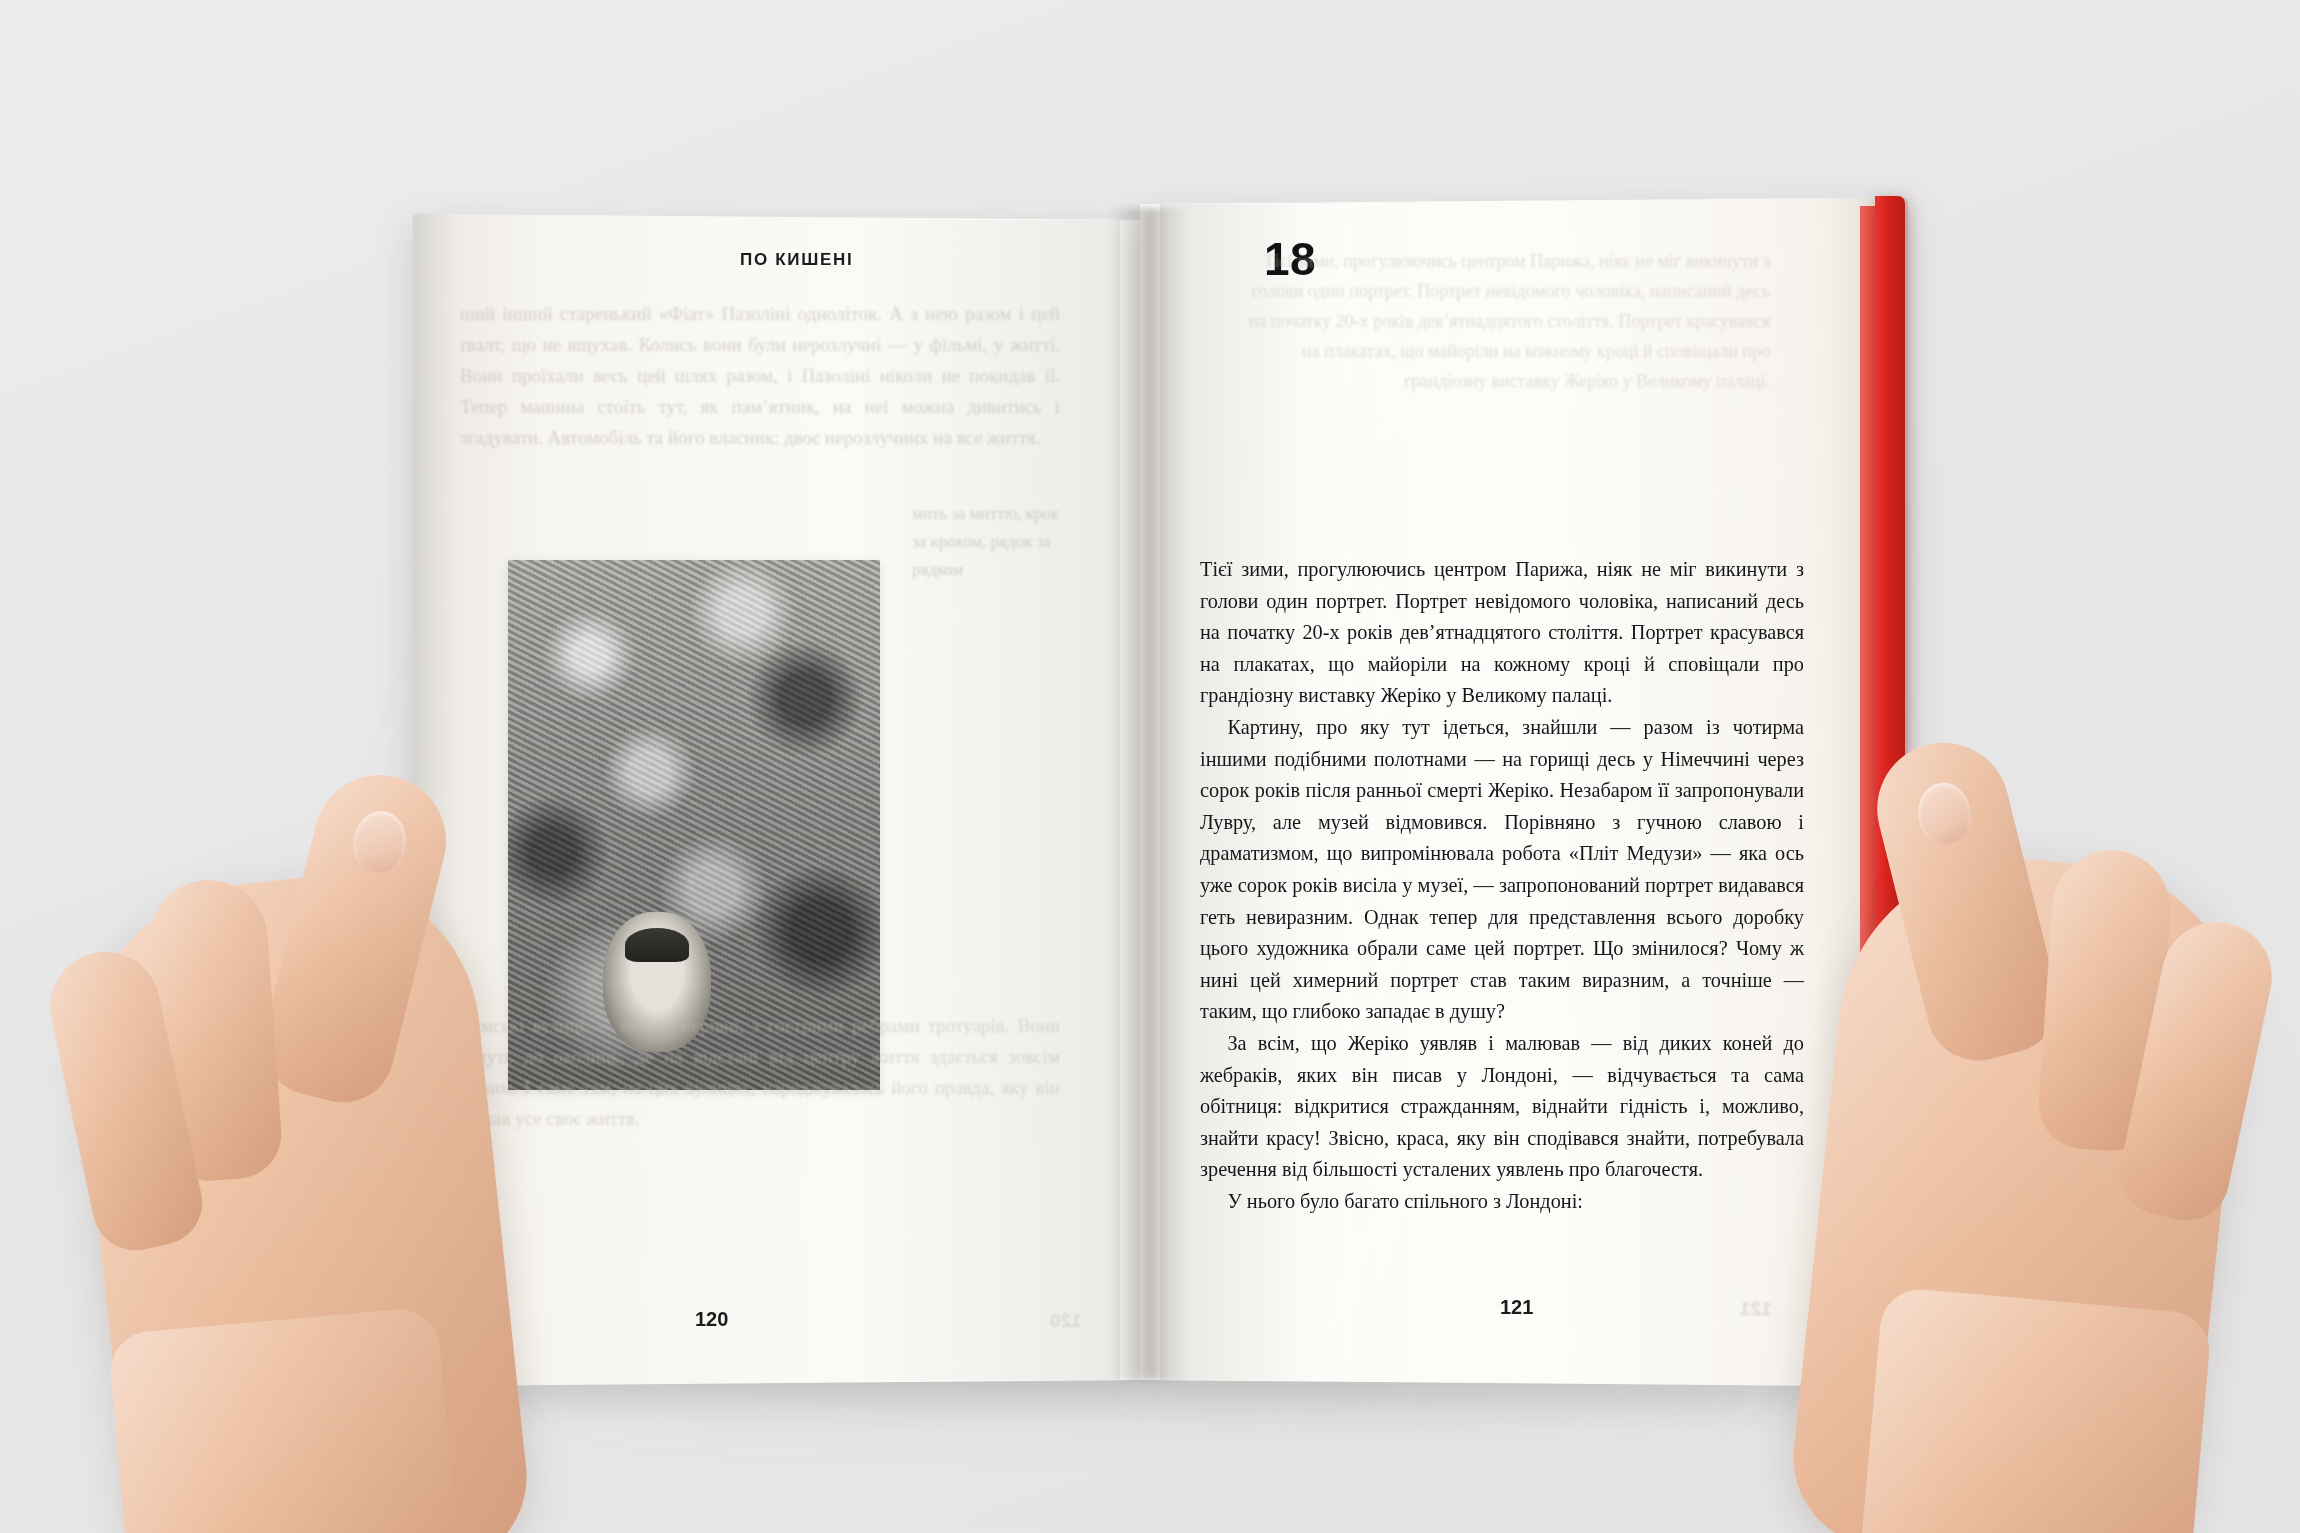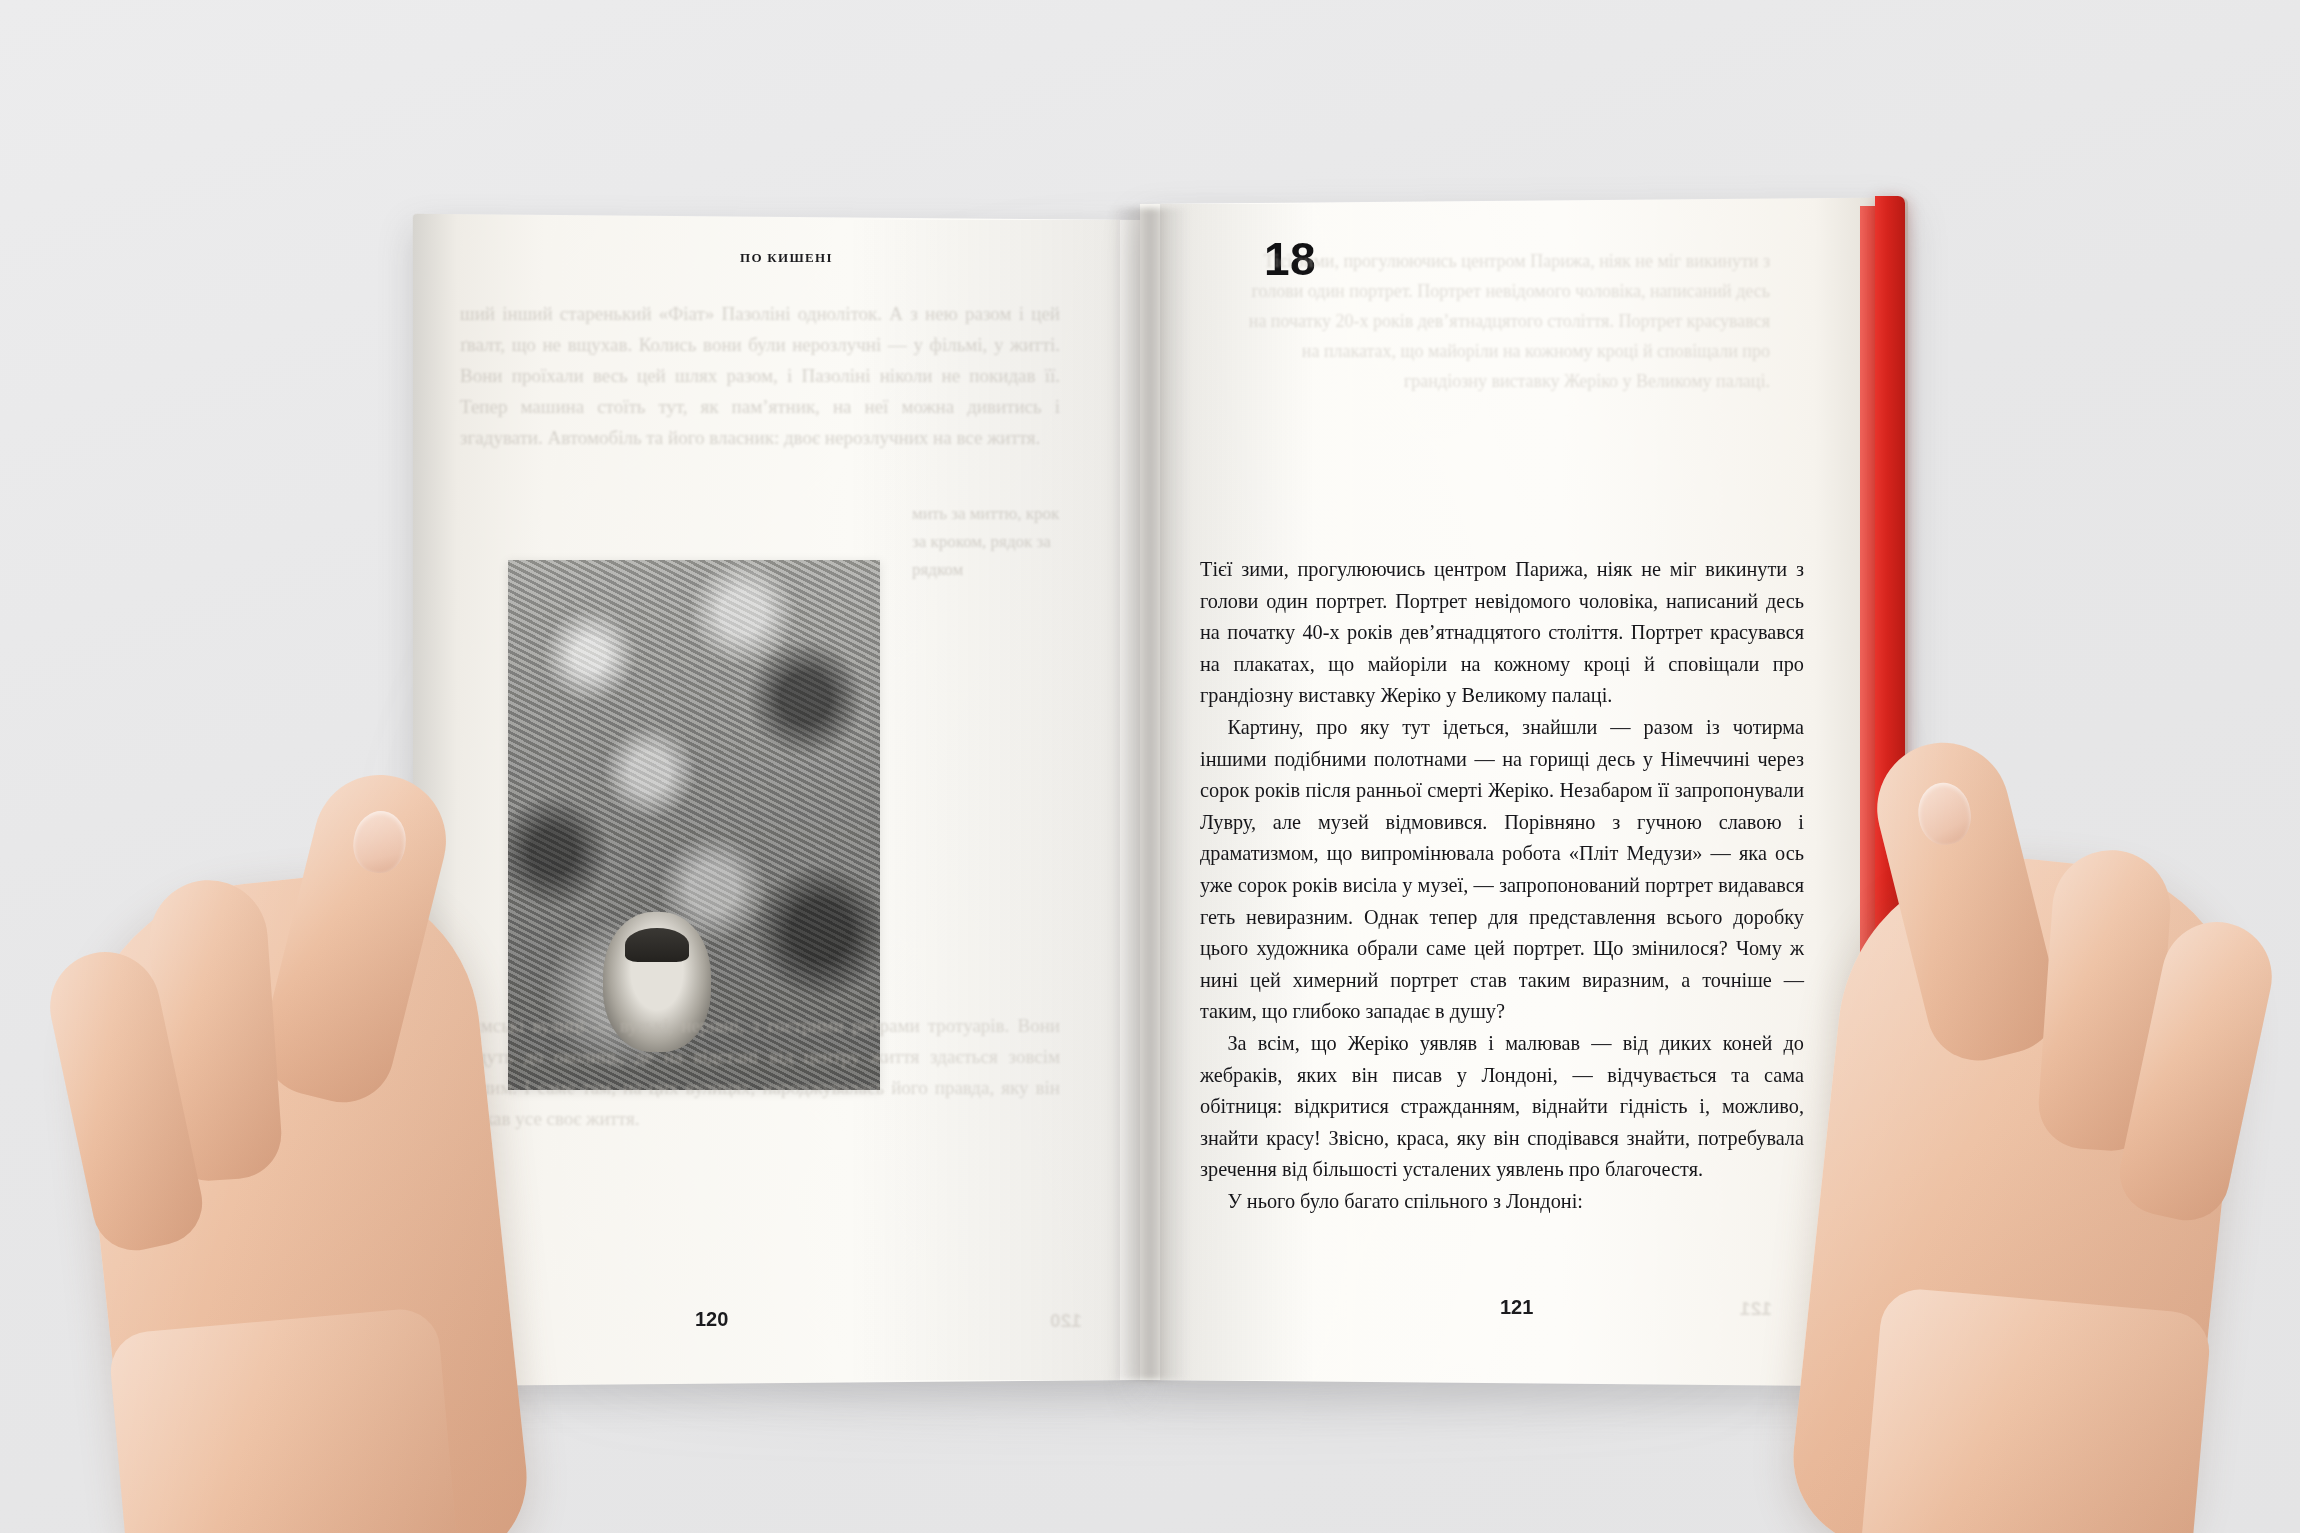--- a/index.html
+++ b/index.html
@@ -68,22 +68,22 @@
     background:linear-gradient(90deg,rgba(255,255,255,.0) 0%,rgba(255,255,255,0) 60%,rgba(90,85,80,.10) 100%);}
   .curve-right{position:absolute;left:740px;top:14px;width:700px;height:1176px;
     background:linear-gradient(90deg,rgba(90,85,80,.12) 0%,rgba(255,255,255,0) 22%,rgba(255,255,255,0) 100%);}
 
   
   .page{position:absolute;color:#17171a;}
   .page-left{left:40px;top:60px;width:640px;height:1110px;}
   .page-right{left:780px;top:46px;width:640px;height:1120px;}
 
   .running-head{
-    font-family:Liberation Serif, serif;
-    font-size:13px;font-weight:700;letter-spacing:.10em;
+    font-family:Liberation Sans, sans-serif;
+    font-size:17px;font-weight:700;letter-spacing:.10em;
     color:#1b1b1e;
   }
   .rh-left{position:absolute;left:280px;top:0;}
 
   
   .ghost-text{
     position:absolute;left:0;top:48px;width:600px;
     font-size:19px;line-height:31px;color:#b9b4ac;
     opacity:.55;filter:blur(1.1px);
     text-align:justify;
@@ -245,21 +245,21 @@
       <div class="folio-ghost" style="left:590px;top:1060px;">120</div>
     </div>
 
     <div class="page page-right">
 
       <div class="ghost-right">Тієї зими, прогулюючись центром Парижа, ніяк не міг викинути з голови один портрет. Портрет невідомого чоловіка, написаний десь на початку 20-х років дев’ятнадцятого століття. Портрет красувався на плакатах, що майоріли на кожному кроці й сповіщали про грандіозну виставку Жеріко у Великому палаці.</div>
 
       <div class="chap-num">18</div>
 
       <div class="body-text">
-        <p>Тієї зими, прогулюючись центром Парижа, ніяк не міг викинути з голови один портрет. Портрет невідомого чоловіка, написаний десь на початку 40-х років дев’ятнадцятого століття. Портрет красувався на плакатах, що майоріли на кожному кроці й сповіщали про грандіозну виставку Жеріко у Великому палаці.</p>
+        <p>Тієї зими, прогулюючись центром Парижа, ніяк не міг викинути з голови один портрет. Портрет невідомого чоловіка, написаний десь на початку 20-х років дев’ятнадцятого століття. Портрет красувався на плакатах, що майоріли на кожному кроці й сповіщали про грандіозну виставку Жеріко у Великому палаці.</p>
         <p>Картину, про яку тут ідеться, знайшли — разом із чотирма іншими подібними полотнами — на горищі десь у Німеччині через сорок років після ранньої смерті Жеріко. Незабаром її запропонували Лувру, але музей відмовився. Порівняно з гучною славою і драматизмом, що випромінювала робота «Пліт Медузи» — яка ось уже сорок років висіла у музеї, — запропонований портрет видавався геть невиразним. Однак тепер для представлення всього доробку цього художника обрали саме цей портрет. Що змінилося? Чому ж нині цей химерний портрет став таким виразним, а точніше — таким, що глибоко западає в душу?</p>
         <p>За всім, що Жеріко уявляв і малював — від диких коней до жебраків, яких він писав у Лондоні, — відчувається та сама обітниця: відкритися стражданням, віднайти гідність і, можливо, знайти красу! Звісно, краса, яку він сподівався знайти, потребувала зречення від більшості усталених уявлень про благочестя.</p>
         <p>У нього було багато спільного з Лондоні:</p>
       </div>
 
       <div class="folio folio-right">121</div>
       <div class="folio-ghost" style="left:540px;top:1062px;">121</div>
     </div>
   </div>
 

